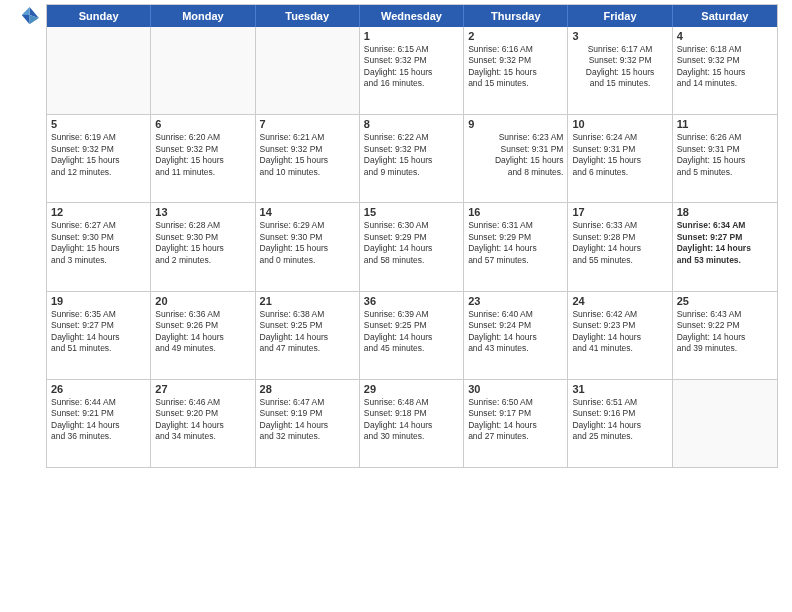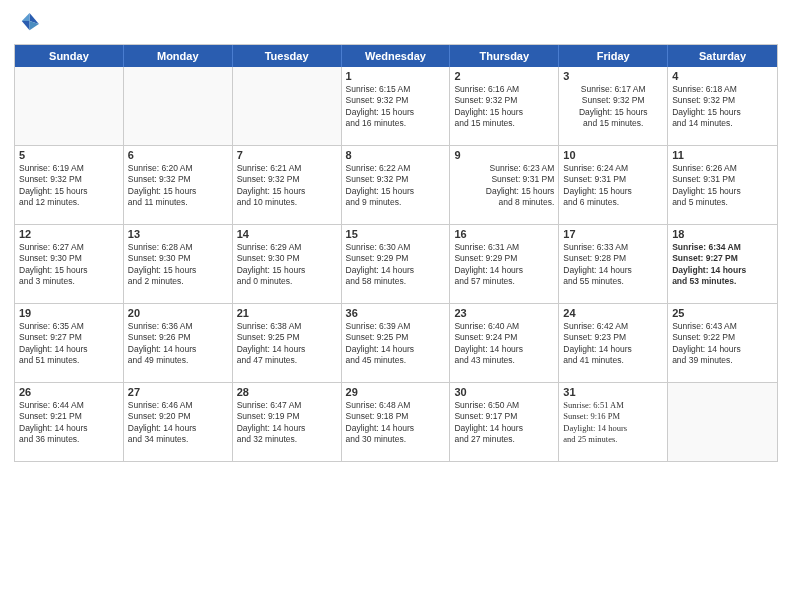--- a/index.html
+++ b/index.html
@@ -6,23 +6,23 @@
     body {
       width: 792px;
       height: 612px;
       font-family: Arial, sans-serif;
       background: #fff;
       overflow: hidden;
     }
     .page {
       width: 792px;
       height: 472px;
-      padding: 10px 14px;
-      display: flex;
-      flex-direction: column;
+      padding: 4px 14px;
+      display: flex;
+      flex-direction: row;
     }
     .header {
       display: flex;
       justify-content: space-between;
       align-items: flex-start;
       margin-bottom: 6px;
     }
     .logo {
       display: flex;
       align-items: center;
@@ -358,21 +358,21 @@
           </div>
           <div class="cal-cell">
             <div class="day-num">30</div>
             <div class="cell-text" style="white-space: pre-line;">Sunrise: 6:50 AM
 Sunset: 9:17 PM
 Daylight: 14 hours
 and 27 minutes.</div>
           </div>
           <div class="cal-cell">
             <div class="day-num">31</div>
-            <div class="cell-text" style="white-space: pre-line; font-family: Liberation Serif, serif;">Sunrise: 6:51 AM
+            <div class="cell-text" style="white-space: pre-line;">Sunrise: 6:51 AM
 Sunset: 9:16 PM
 Daylight: 14 hours
 and 25 minutes.</div>
           </div>
           <div class="cal-cell empty"></div>
         </div>
       </div>
   </div>
 </div>
 

